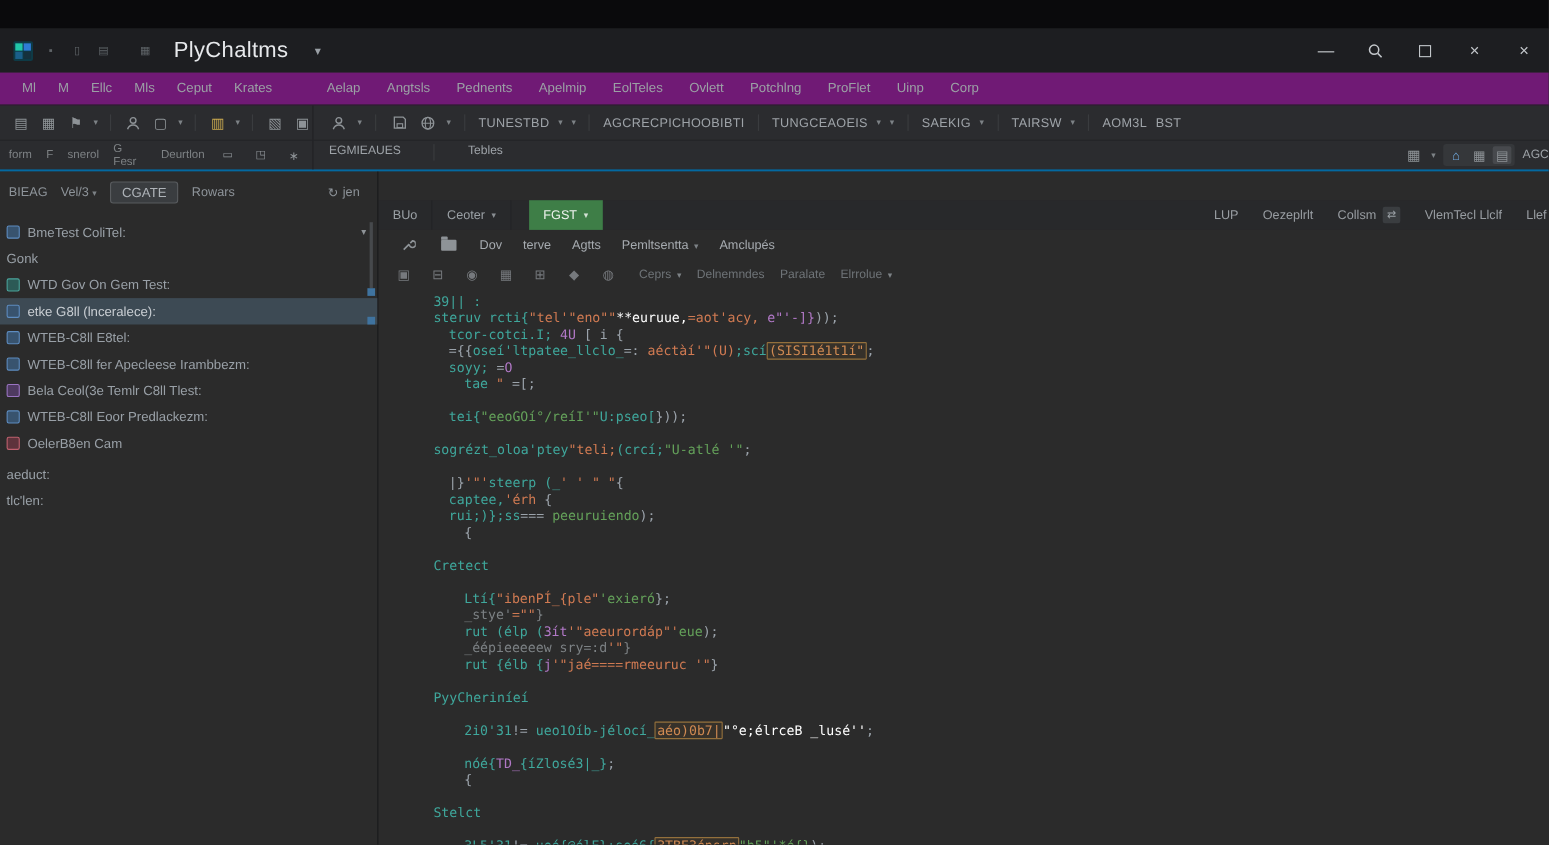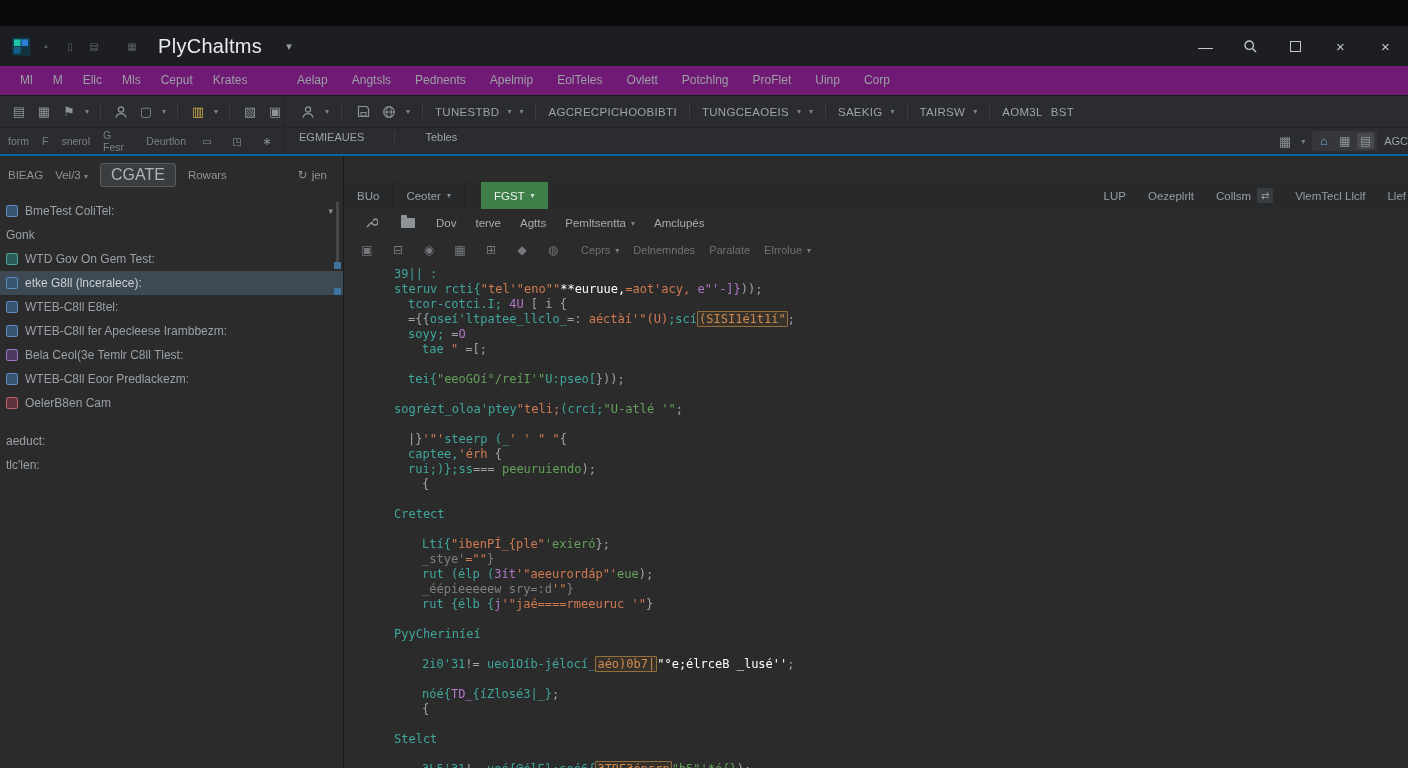--- a/index.html
+++ b/index.html
@@ -38,26 +38,26 @@
   .t2-group{color:#9ea3a8;font-size:11px}
   .t2-right-icons{margin-left:auto;display:flex;align-items:center;gap:7px;white-space:nowrap}
   .seg{display:flex;align-items:center;background:#35373a;border-radius:3px;padding:2px 3px;gap:4px}
   .seg .icon{width:17px;height:16px;font-size:12px}
   .seg .icon.active{background:#47494d;border-radius:2px}
   .house{color:#6fa8dc}
   
   .main{display:flex;height:612px}
   .project-panel{width:344px;border-right:1px solid #191a1c;position:relative;background:#2b2b2b;flex:none}
   .panel-header{height:38px;display:flex;align-items:center;padding:0 8px;gap:12px;font-size:11.5px;color:#8e949a}
-  .chip{background:#3a3d40;border:1px solid #595c5f;border-radius:3px;padding:2px 10px;color:#aeb3b8;font-size:16px}
+  .chip{background:#3a3d40;border:1px solid #595c5f;border-radius:3px;padding:2px 10px;color:#aeb3b8;font-size:12px}
   .ph-sync{margin-left:auto;display:flex;align-items:center;gap:4px;padding-right:8px;color:#8e949a}
   .tree{padding-top:5px}
   .tree-item{height:24px;display:flex;align-items:center;padding-left:6px;gap:7px;font-size:12px;color:#99a0a7;white-space:nowrap;overflow:hidden}
   .tree-item.selected{background:#3d4a54;color:#c9ced3}
-  .tree-item.gap{margin-top:14px}
+  .tree-item.gap{margin-top:4px}
   .ti-icon{width:12px;height:12px;border-radius:2px;flex:none}
   .ti-icon.blue{background:#38536e;border:1px solid #5d8cc0}
   .ti-icon.teal{background:#2c5a56;border:1px solid #4aa39a}
   .ti-icon.purple{background:#4e3a60;border:1px solid #9a74c2}
   .ti-icon.orange{background:#5e4a2a;border:1px solid #c09a4e}
   .ti-icon.pink{background:#5e333c;border:1px solid #c0616f}
   .ti-label.bold{color:#c6cbd0;font-weight:bold}
   .ti-chev{margin-left:auto;padding-right:10px;color:#8e9397;font-size:9px}
   .scroll-thumb{position:absolute;right:4px;top:46px;width:3px;height:60px;background:#46494c}
   .mark{position:absolute;right:2px;width:7px;height:7px;background:#3f739f}

